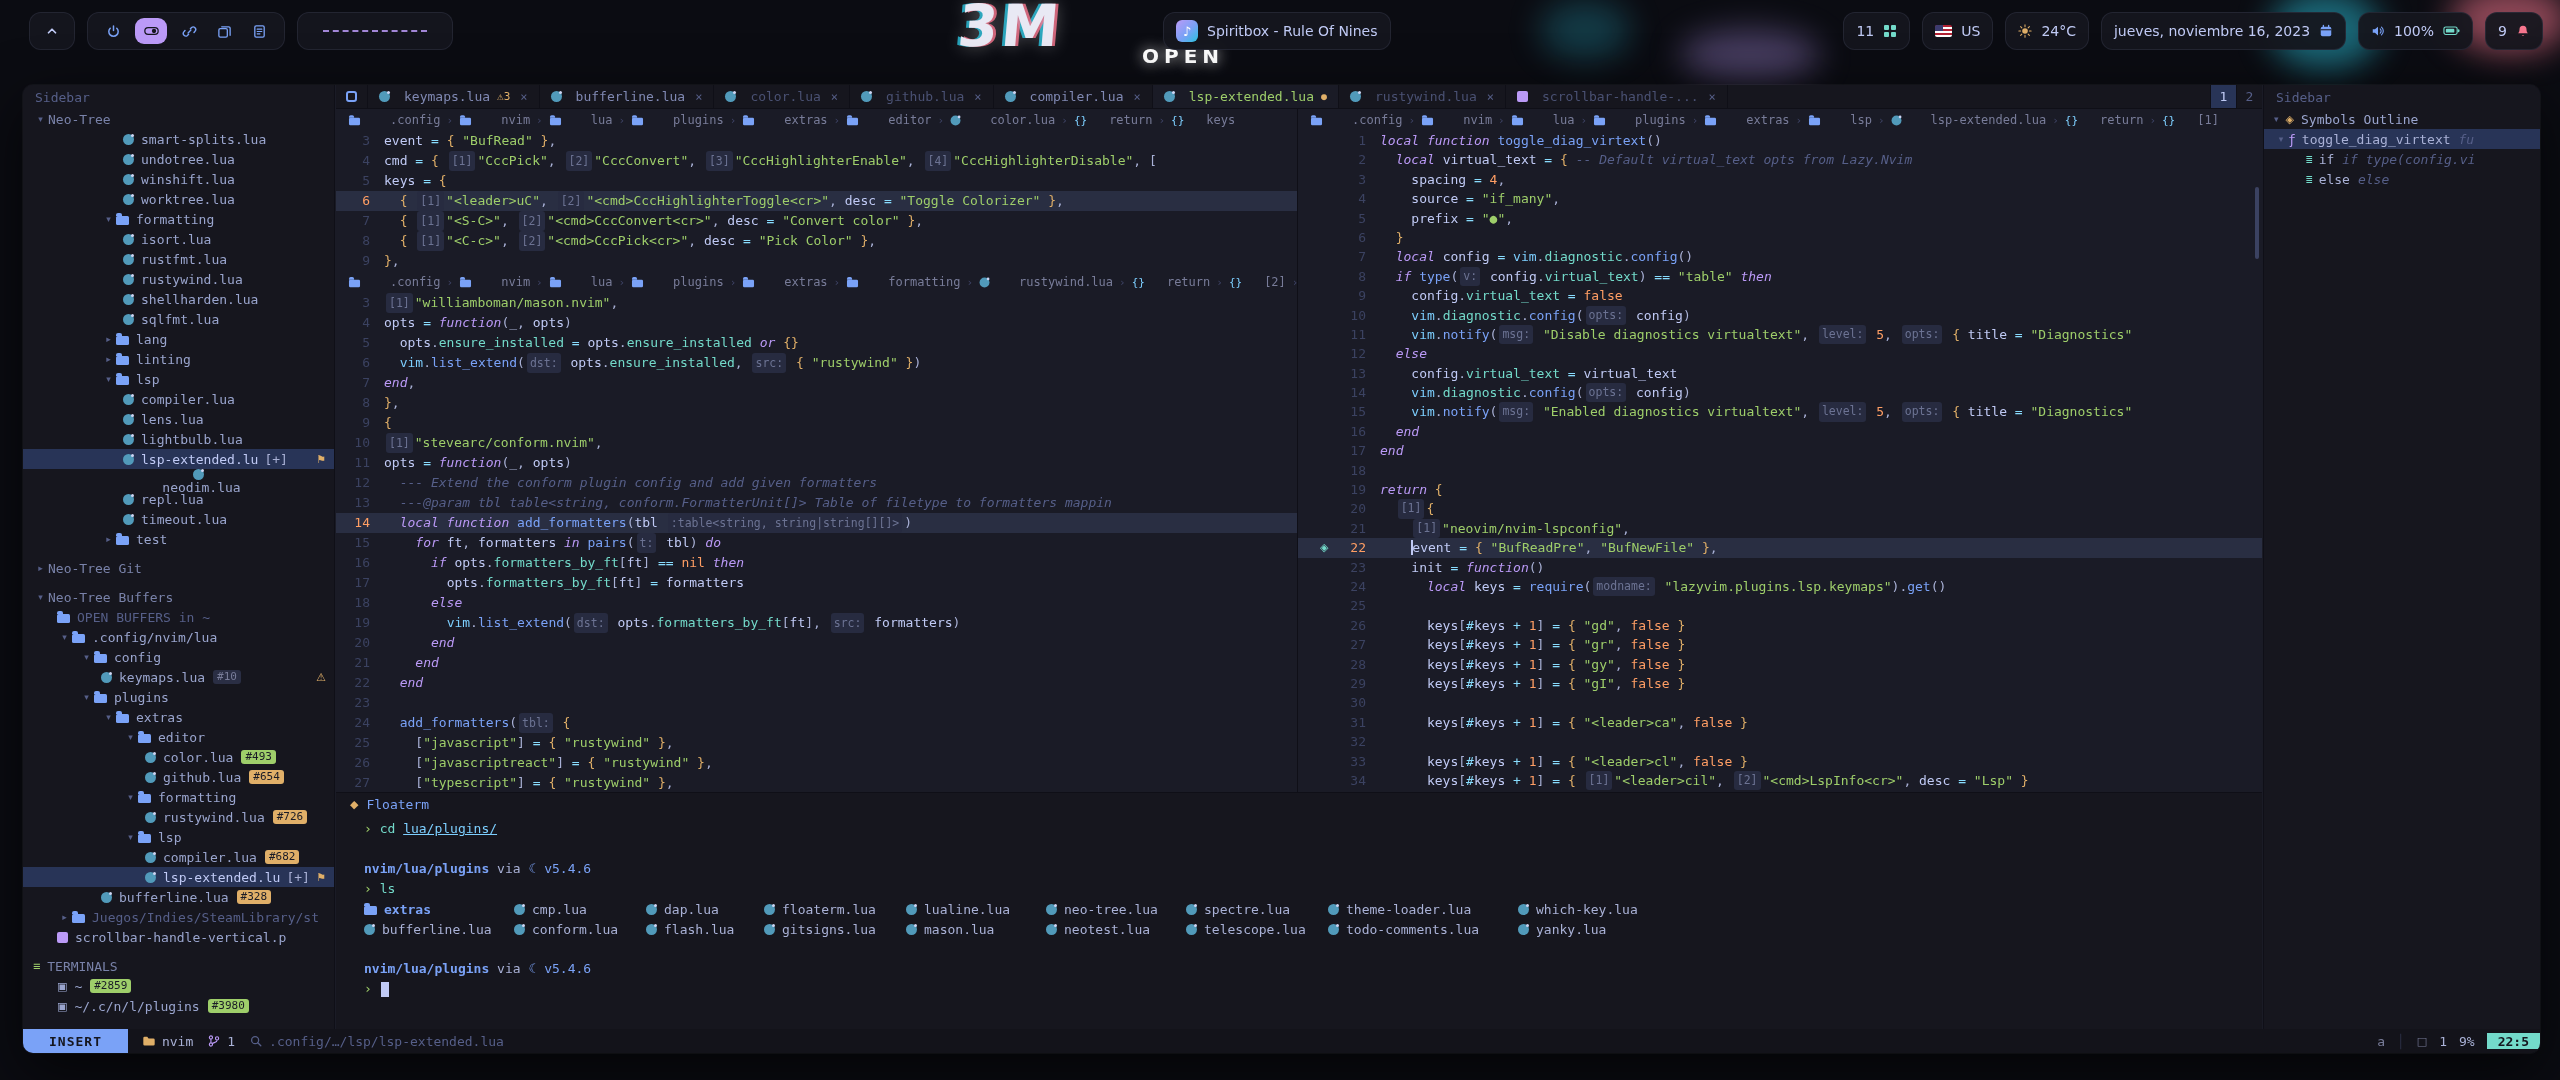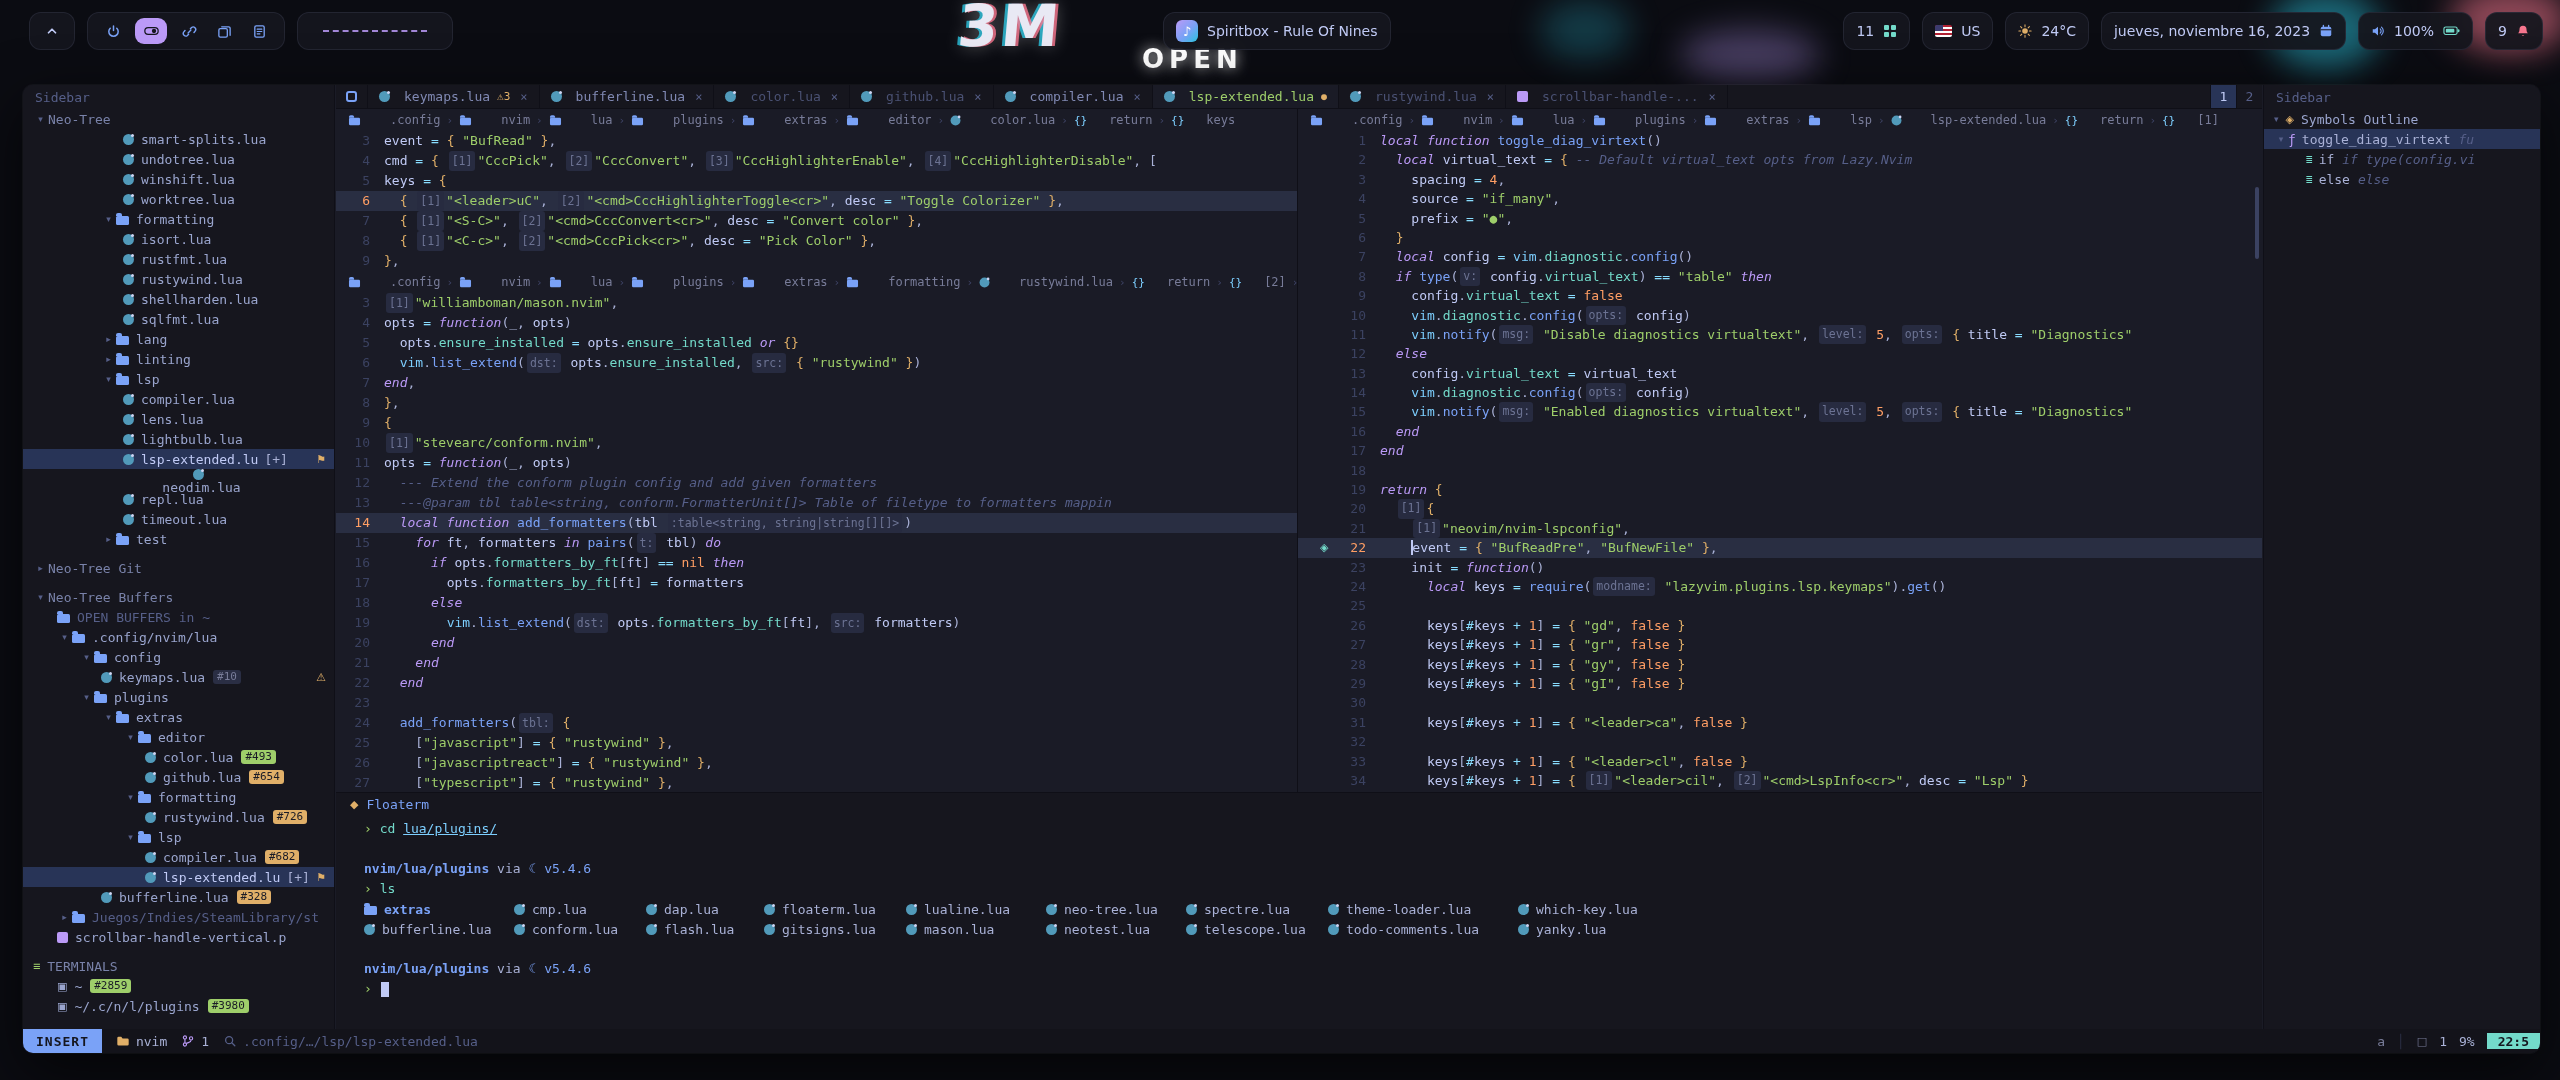--- a/index.html
+++ b/index.html
@@ -1,20 +1,20 @@
 <!DOCTYPE html>
 <html><head>
 <meta charset="utf-8">
 <style>
   *{box-sizing:border-box;margin:0;padding:0}
   html,body{width:2560px;height:1080px;overflow:hidden;background:#0b0c12;font-family:"DejaVu Sans Mono",monospace}
   
   .wall{position:absolute;inset:0}
   .wp-logo{position:absolute;left:958px;top:-8px;font-family:"DejaVu Sans",sans-serif;font-weight:bold;font-size:58px;letter-spacing:3px;color:#e9e9f4;transform:skewX(-5deg);text-shadow:3px 0 0 rgba(247,118,142,.8),-3px 0 0 rgba(42,195,222,.8),0 0 18px rgba(255,255,255,.35)}
-  .wp-open{position:absolute;left:1142px;top:44px;font-family:"DejaVu Sans",sans-serif;font-weight:bold;font-size:26px;letter-spacing:5px;color:#fff;text-shadow:0 0 14px rgba(255,255,255,.8)}
+  .wp-open{position:absolute;left:1142px;top:44px;font-family:"DejaVu Sans",sans-serif;font-weight:bold;font-size:20px;letter-spacing:5px;color:#fff;text-shadow:0 0 14px rgba(255,255,255,.8)}
   .glow{position:absolute;filter:blur(16px);border-radius:50%}
   .g1{left:2270px;top:-10px;width:110px;height:80px;background:rgba(42,195,222,.5)}
   .g2{left:2450px;top:-16px;width:120px;height:70px;background:rgba(247,118,142,.55)}
   .g3{left:1680px;top:30px;width:140px;height:50px;background:rgba(187,154,247,.35)}
   .g4{left:1540px;top:0;width:90px;height:60px;background:rgba(42,195,222,.25)}
   
   .topbar{position:absolute;left:0;top:0;width:2560px;height:64px;font-family:"DejaVu Sans",sans-serif}
   .tb-left{position:absolute;left:29px;top:12px;display:flex;gap:12px;align-items:center}
   .pill{height:38px;background:rgba(21,22,30,.94);border:1px solid rgba(130,135,180,.14);border-radius:12px;display:flex;align-items:center;padding:0 12px;gap:9px;color:#c0caf5;font-size:14px}
   .launcher{width:46px;justify-content:center;color:#c0caf5}
@@ -113,21 +113,21 @@
   .syhead .arrow{color:#565f89;font-size:9px;font-family:"DejaVu Sans",sans-serif}
   .syhead .syic{color:#e0af68;font-size:11px;font-family:"DejaVu Sans",sans-serif}
   .syrow{height:20px;display:flex;align-items:center;font-size:13px;color:#a9b1d6;cursor:pointer;white-space:nowrap;overflow:hidden}
   .syrow.sel{background:#283457}
   .syrow .arrow{width:14px;text-align:center;color:#565f89;font-size:9px;font-family:"DejaVu Sans",sans-serif}
   .sy-fn{color:#bb9af7;margin-right:6px}
   .sy-st{color:#73daca;margin-right:6px;font-size:11px}
   .sy-detail{color:#565f89;font-style:italic;margin-left:8px}
   
   .status{position:absolute;left:0;right:0;bottom:0;height:24px;background:#13131a;display:flex;align-items:center;font-size:13px;color:#787c99}
-  .mode{background:#7aa2f7;color:#15161e;font-weight:bold;padding:0 13px;height:100%;display:flex;align-items:center;letter-spacing:1px}
+  .mode{background:#7aa2f7;color:#15161e;font-weight:bold;padding:0 26px;height:100%;display:flex;align-items:center;letter-spacing:1px}
   .st-seg{display:flex;align-items:center;gap:6px;margin-left:14px}
   .st-ic{display:inline-flex;width:14px}
   .st-path{color:#565f89}
   .st-right{margin-left:auto;display:flex;align-items:center;gap:12px}
   .st-sep{color:#2a2e44}
   .pos{background:#73daca;color:#15161e;font-weight:bold;padding:0 11px;height:16px;display:flex;align-items:center}
 </style>
 </head>
 <body>
 

